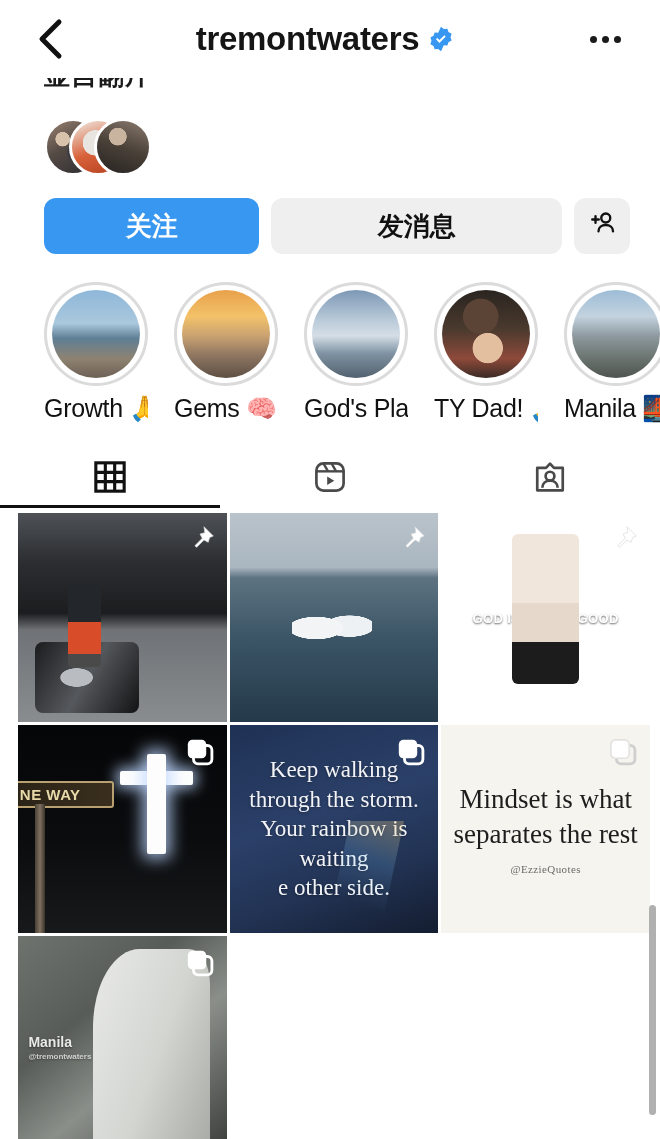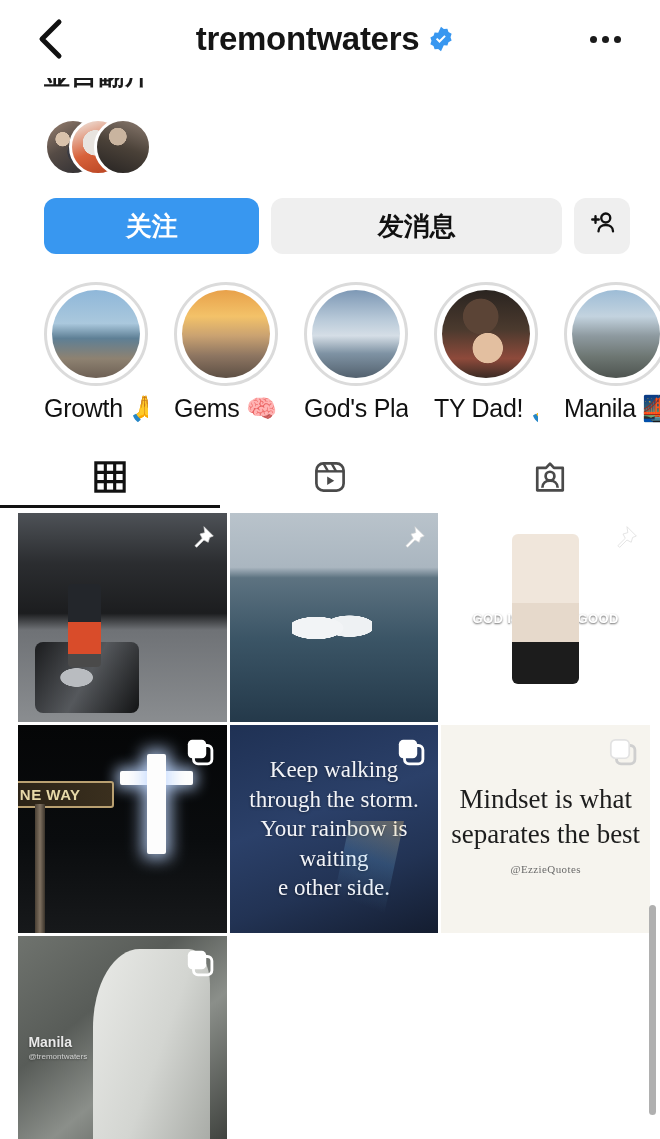--- a/index.html
+++ b/index.html
@@ -188,21 +188,21 @@
   .art6 .attr { margin-top:10px; font-size:11px; color:#6a6a6a; letter-spacing:0.4px; }
 
   .art7 { background:linear-gradient(140deg,#6f736e 0%,#585c58 35%,#8b8f8a 60%,#3d403c 100%); }
   .art7::after { content:""; position:absolute; left:36%; top:6%; width:56%; height:94%;
       background:linear-gradient(110deg,#e9eae7 0%,#d3d5d1 55%,#a8aba6 100%);
       border-radius:40% 18% 0 0; }
   .art7 .tk {
       position:absolute; left:5%; top:47%; color:#e9e9e9;
       font-size:14px; font-weight:bold; line-height:1.25; text-shadow:0 1px 2px rgba(0,0,0,.5);
   }
-  .art7 .tk small { display:block; font-size:8px; font-weight:normal; opacity:.8; }
+  .art7 .tk small { display:block; font-size:8px; font-weight:bold; opacity:.8; }
   .art7 .ghost {
       position:absolute; left:-4%; top:2%; width:62%; height:64%;
       color:rgba(255,255,255,.28); font-size:78px; font-weight:bold;
       font-family:"Liberation Sans", sans-serif; letter-spacing:-4px; overflow:hidden;
   }
 
   
   .scrollbar {
     position:absolute; right:4px; top:905px; width:7px; height:210px;
     background:#b0b0b0; border-radius:4px;
@@ -384,21 +384,21 @@
           <rect x="7.4" y="7.4" width="13" height="13" rx="3.2" fill="none" stroke="#fff" stroke-width="2"></rect>
           <rect x="3.4" y="3.4" width="13" height="13" rx="3.2" fill="#fff"></rect>
         </svg>
       </span>
     </div>
 
     <div class="cell">
       <div class="art art6">
         <div class="q">
           <div>Mindset is what</div>
-          <div>separates the best</div>
+          <div>separates the rest</div>
           <div class="attr">@EzzieQuotes</div>
         </div>
       </div>
       <span class="badge">
         <svg width="34" height="34" viewBox="0 0 24 24">
           <rect x="7.4" y="7.4" width="13" height="13" rx="3.2" fill="none" stroke="#cfcfcf" stroke-width="2"></rect>
           <rect x="3.4" y="3.4" width="13" height="13" rx="3.2" fill="#fff" stroke="#e2e2e2" stroke-width="1.2"></rect>
         </svg>
       </span>
     </div>

